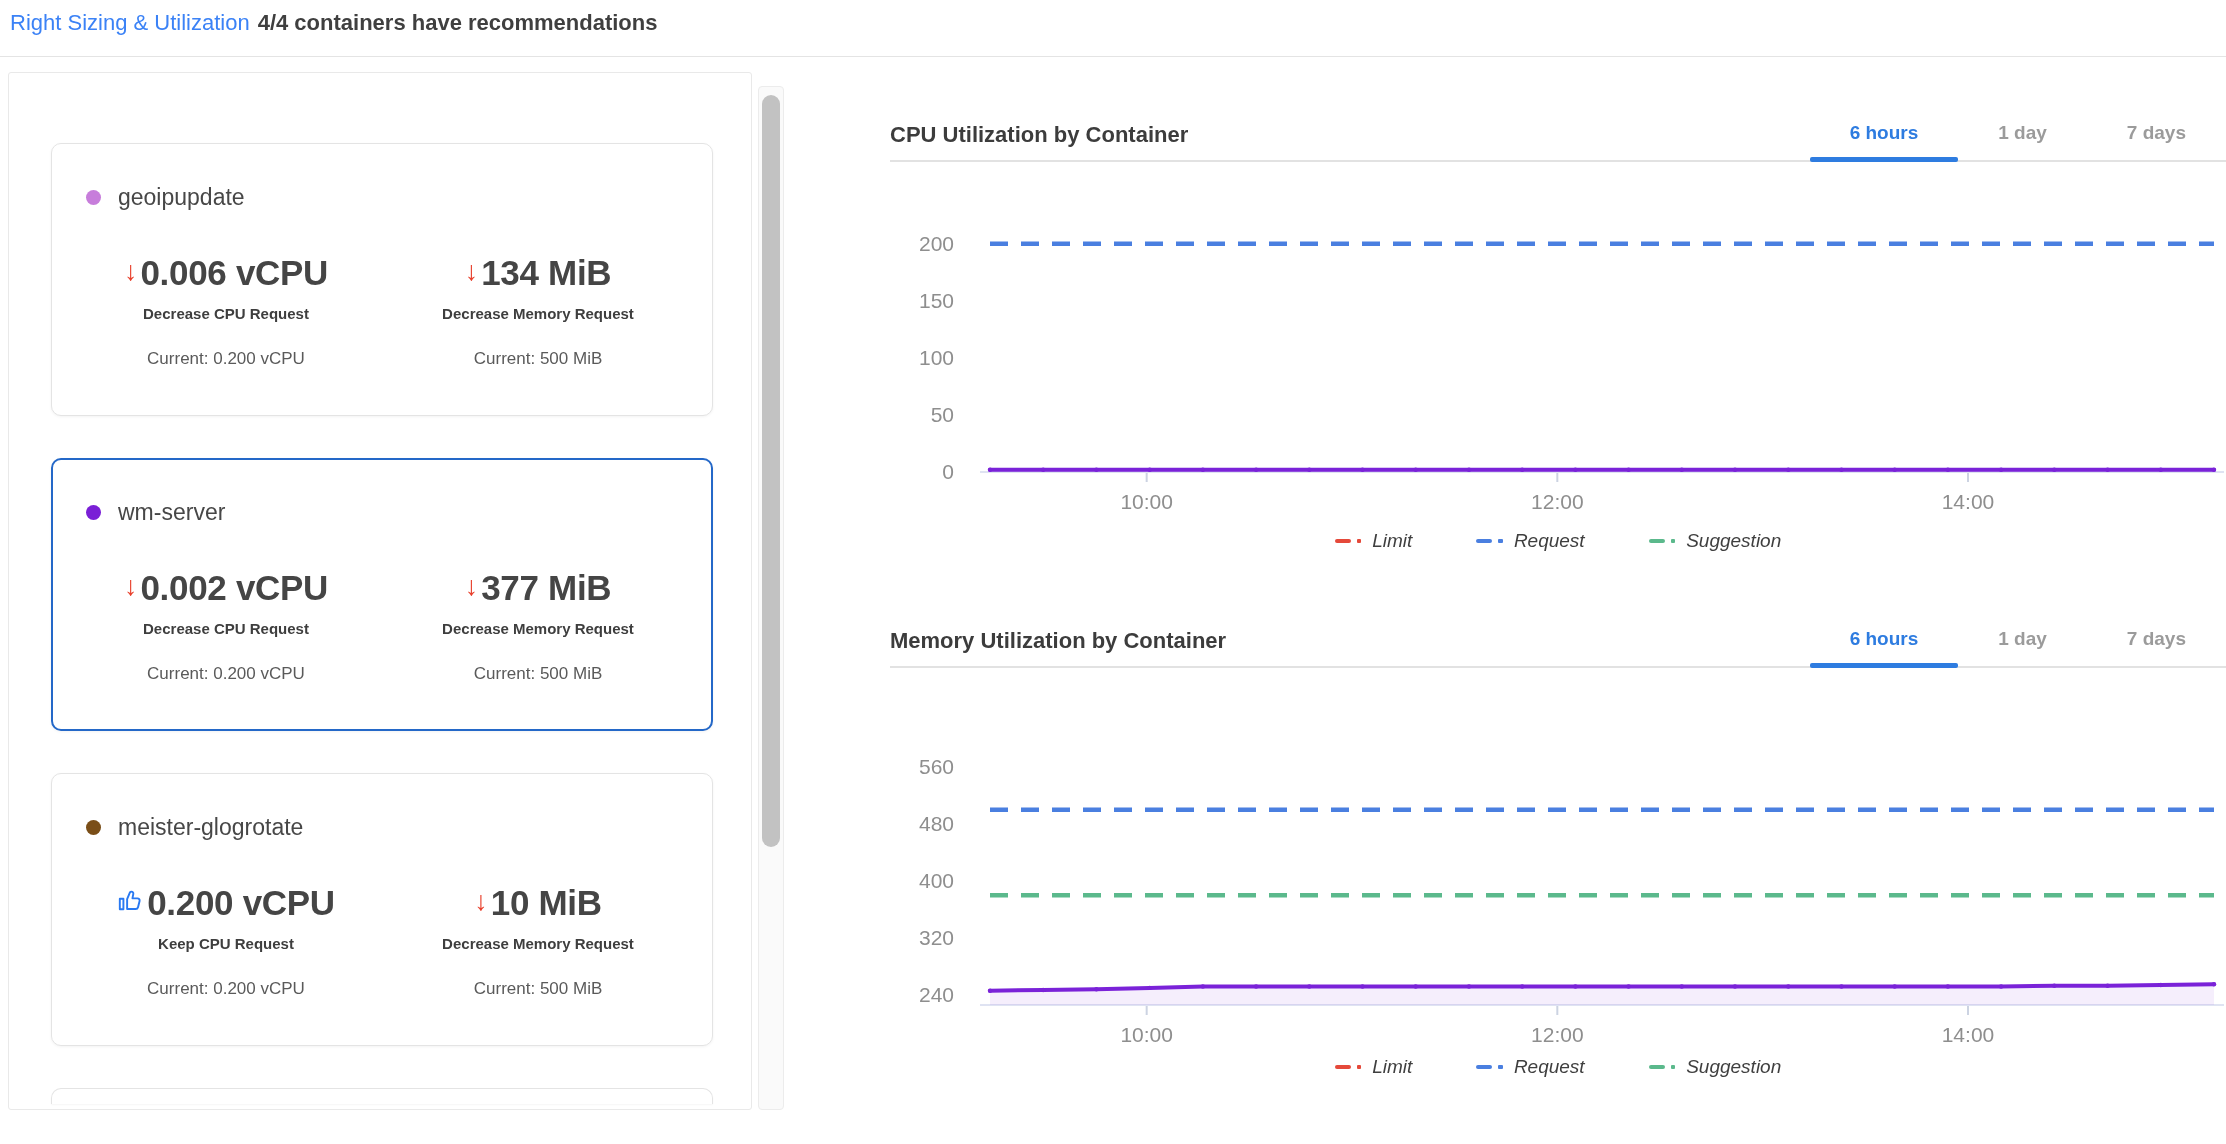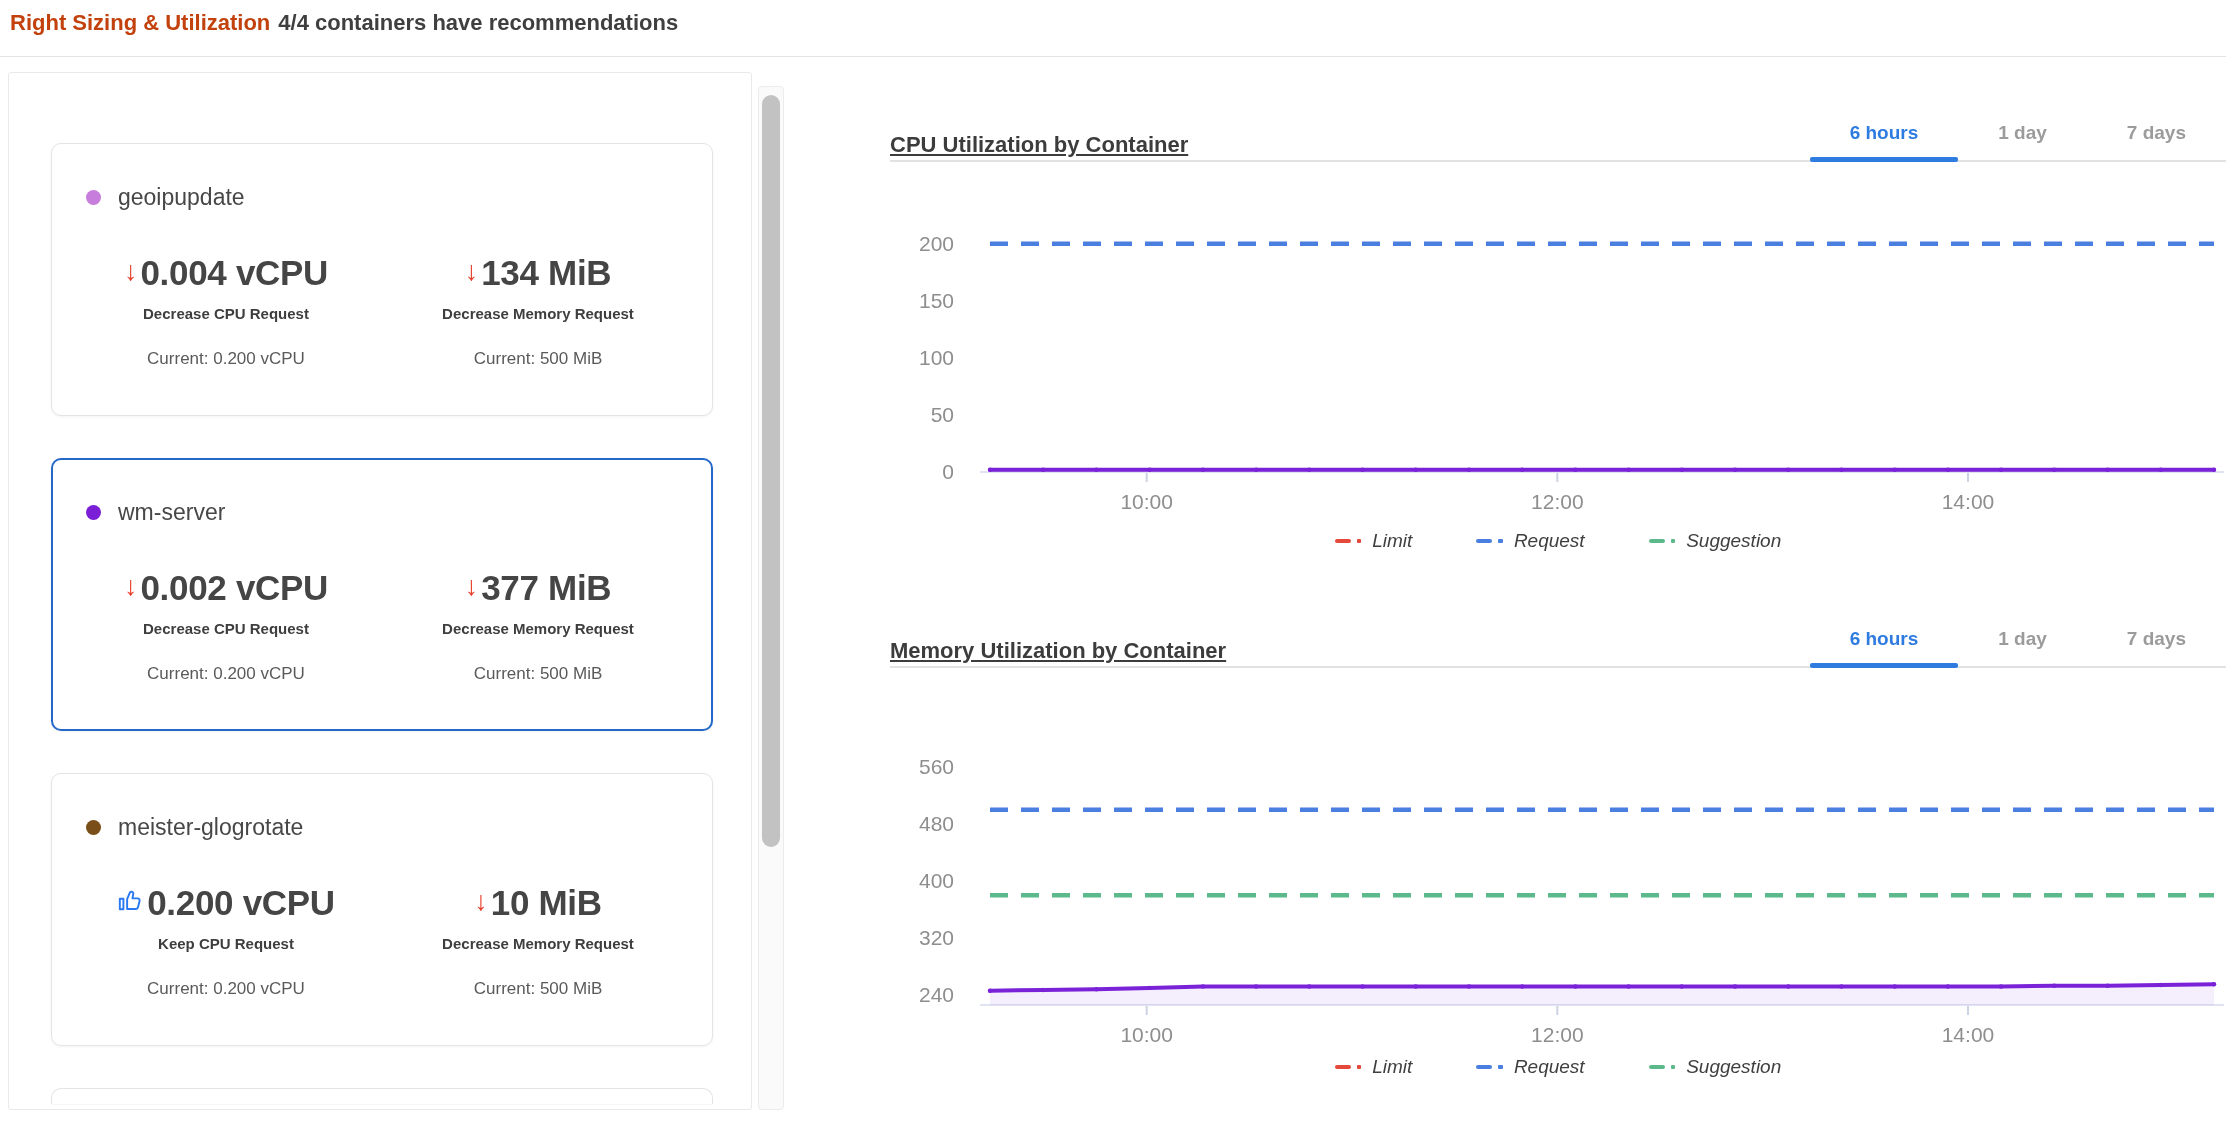--- a/index.html
+++ b/index.html
@@ -4,21 +4,21 @@
 <style>
   * { box-sizing: border-box; }
   html,body { margin:0; padding:0; }
   body {
     width:2226px; height:1144px; position:relative; overflow:hidden;
     background:#ffffff; font-family:"Liberation Sans", sans-serif; color:#3c3c3c;
   }
 
   
   .page-header { position:absolute; left:10px; top:10px; font-size:22px; color:#3a3a3a; }
-  .page-header .t-bold { font-weight:700; color:#c2410c;text-align:center; }
+  .page-header .t-bold { font-weight:400; color:#3b82f6;text-align:center; }
   .page-header .t-rest { font-weight:700; margin-left:8px; color:#3f3f3f; }
   .top-divider { position:absolute; left:0; top:56px; width:2226px; height:1px; background:#e4e4e4; }
 
   
   .panel {
     position:absolute; left:8px; top:72px; width:744px; height:1038px;
     border:1px solid #e9e9e9; border-radius:3px; background:#fff; overflow:hidden;
   }
   .cards { padding:70px 38px 0 42px; display:flex; flex-direction:column; gap:42px; }
   .card {
@@ -51,21 +51,21 @@
     position:absolute; left:3px; top:8px; width:18px; height:752px;
     background:#c2c2c2; border-radius:9px;
   }
 
   
   .charts { position:absolute; left:890px; top:100px; width:1336px; }
   .chart-header {
     display:flex; align-items:flex-end; justify-content:space-between;
     border-bottom:2px solid #e2e2e2; padding-top:22px;
   }
-  .chart-title { font-size:22px; font-weight:700; color:#3c3c3c; padding-bottom:2px;text-decoration:underline; }
+  .chart-title { font-size:22px; font-weight:700; color:#3c3c3c; padding-bottom:12px; }
   .tabs { display:flex; }
   .tab {
     padding:0 40px 16px; font-size:19px; font-weight:700; color:#9b9b9b;
     position:relative; cursor:pointer;
   }
   .tab.active { color:#2e7ce0; }
   .tab.active::after {
     content:""; position:absolute; left:0; right:0; bottom:-2px; height:5px;
     background:#2e7ce0; border-radius:2px;
   }
@@ -92,21 +92,21 @@
 
     <div class="card">
       <div class="card-head">
         <span class="dot" style="background: rgb(199, 125, 219);"></span>
         <span class="cname">geoipupdate</span>
       </div>
       <div class="cols">
         <div class="col">
           <div class="val-row">
             <span class="arrow">↓</span>
-            <span class="val">0.004 vCPU</span>
+            <span class="val">0.006 vCPU</span>
           </div>
           <div class="action">Decrease CPU Request</div>
           <div class="current">Current: 0.200 vCPU</div>
         </div>
         <div class="col">
           <div class="val-row">
             <span class="arrow">↓</span>
             <span class="val">134 MiB</span>
           </div>
           <div class="action">Decrease Memory Request</div>

